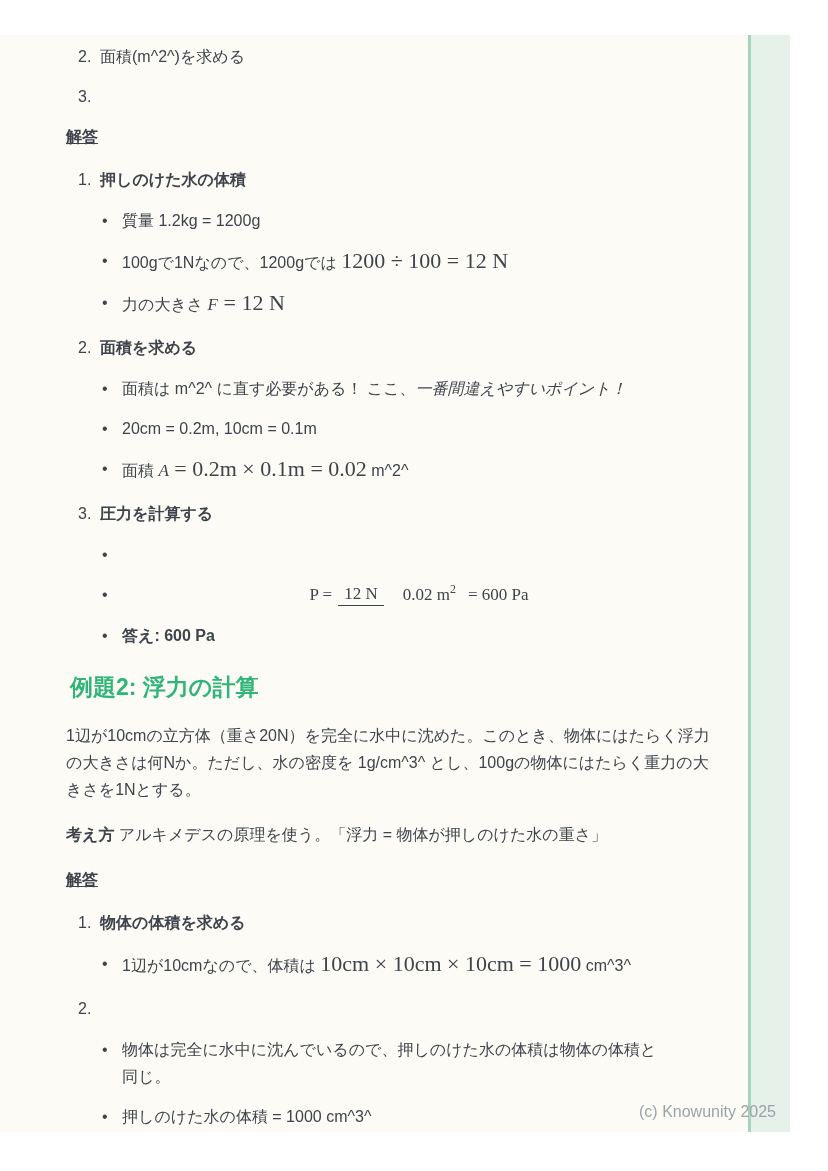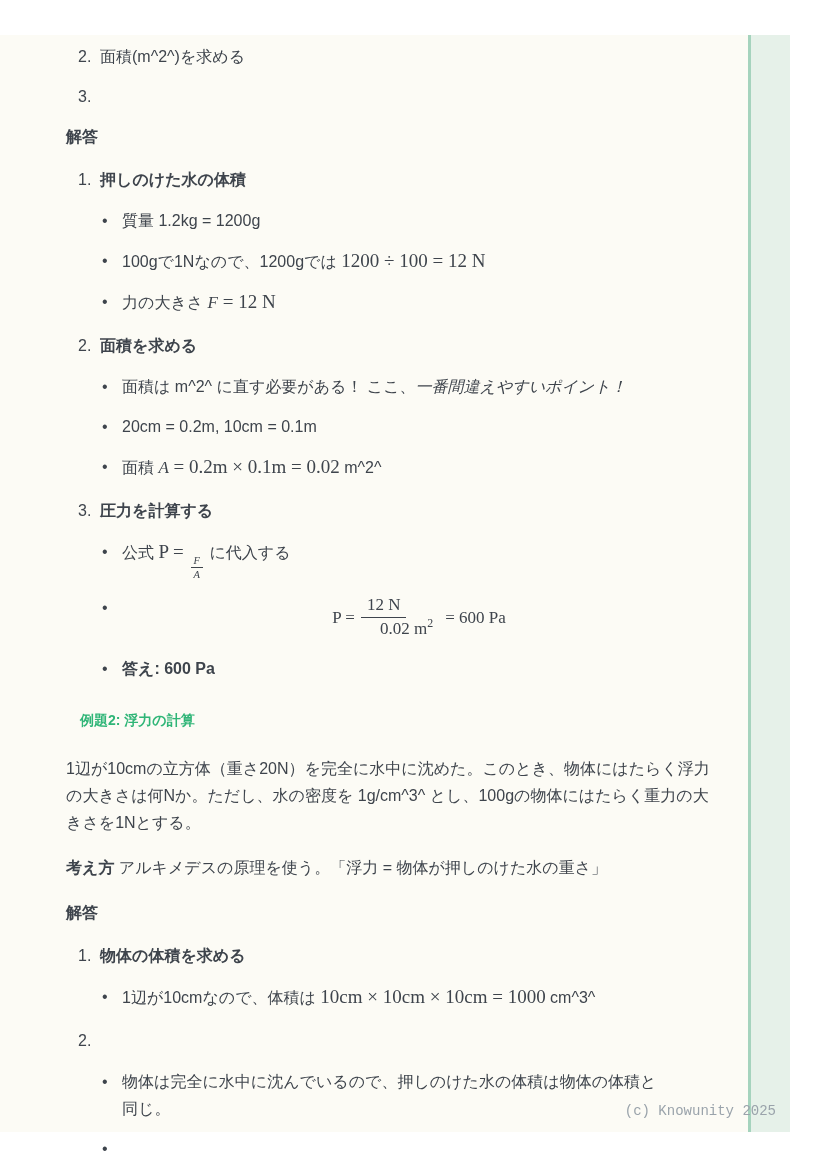--- a/index.html
+++ b/index.html
@@ -27,50 +27,50 @@
     width:650px;
     font-size:16px; line-height:27px;
   }
   .row { display:flex; align-items:flex-start; margin-bottom:13px; }
   .num-row { padding-left:12px; }
   .num { flex:none; min-width:16px; margin-right:6px; }
   .step-row { padding-left:12px; margin-top:2px; margin-bottom:14px; }
   .step-title { font-weight:700; }
   .b-row { padding-left:36px; }
   .marker { flex:none; width:20px; }
-  .label-line { font-weight:700; margin-bottom:16px; }
-  .math { font-family:"Liberation Serif", serif; font-size:19px; }
+  .label-line { font-weight:700; margin-bottom:16px;text-decoration:underline; }
+  .math { font-family:"Liberation Serif", serif; font-size:22px; }
   .mvar { font-family:"Liberation Serif", serif; font-size:17px; font-style:italic; }
   .it { font-style:italic; }
   .boldrun { font-weight:700; }
   h2.example-heading {
-    color:#2fb577; font-size:14px; font-weight:700;
-    line-height:29px; margin:24px 0 20px 14px;
+    color:#2fb577; font-size:23px; font-weight:700;
+    line-height:29px; margin:24px 0 20px 4px;
   }
   .para { margin-bottom:18px; }
   .eq-row { padding-left:36px; margin:8px 0 14px 0; }
   .eq-wrap { flex:1; display:flex; justify-content:center; }
   .eq {
     display:inline-flex; align-items:center;
     font-family:"Liberation Serif", serif; font-size:17px;
     gap:6px;
   }
-  .frac { display:inline-flex; flex-direction:column; align-items:flex-start; line-height:1.35; }
+  .frac { display:inline-flex; align-items:flex-end; line-height:1.35; }
   .frac .fnum { padding:0 6px; border-bottom:1px solid #3e444c; }
   .frac .fden { padding:0 6px;margin-left:13px; }
   .sfrac {
     display:inline-flex; flex-direction:column; align-items:center;
     font-family:"Liberation Serif", serif; font-style:italic;
     font-size:10.5px; line-height:1.25; vertical-align:-6px; margin:0 2px;
   }
   .sfrac .fnum { padding:0 3px; border-bottom:1px solid #3e444c; }
   sup.unit-sup { font-size:70%; vertical-align:super; line-height:0; }
   .watermark {
     position:absolute; top:1103px; right:52px;
-    font-size:14px; color:#9aa3ab; z-index:5;font-family:Liberation Mono, monospace;
+    font-size:16px; color:#9aa3ab; z-index:5;
   }
 </style>
 </head>
 <body>
 
 <div class="page">
   <div class="stripe"></div>
 
   <div class="content">
 
@@ -117,24 +117,20 @@
       <span class="marker">•</span>
       <span><span>面積 </span><span class="mvar">A</span><span class="math"> = 0.2m × 0.1m = 0.02</span><span> m^2^</span></span>
     </div>
 
     <div class="row step-row">
       <span class="num">3.</span>
       <span class="step-title">圧力を計算する</span>
     </div>
     <div class="row b-row">
       <span class="marker">•</span>
-      <span><span>公式 </span><span class="math">P = </span><span class="sfrac">
-            <span class="fnum">F</span>
-            <span class="fden">A</span>
-          </span><span> に代入する</span></span>
     </div>
 
     <div class="row eq-row">
       <span class="marker">•</span>
       <span class="eq-wrap">
         <span class="eq">
           <span>P =</span>
           <span class="frac">
             <span class="fnum">12 N</span>
             <span class="fden"><span>0.02 m</span><sup class="unit-sup">2</sup></span>
@@ -168,18 +164,19 @@
 
     <div class="row step-row">
       <span class="num">2.</span>
     </div>
     <div class="row b-row">
       <span class="marker">•</span>
       <span style="max-width:540px;">物体は完全に水中に沈んでいるので、押しのけた水の体積は物体の体積と同じ。</span>
     </div>
     <div class="row b-row">
       <span class="marker">•</span>
+      <span>押しのけた水の体積 = 1000 cm^3^</span>
     </div>
 
   </div>
 </div>
 
 <div class="watermark">(c) Knowunity 2025</div>
 
 </body></html>

